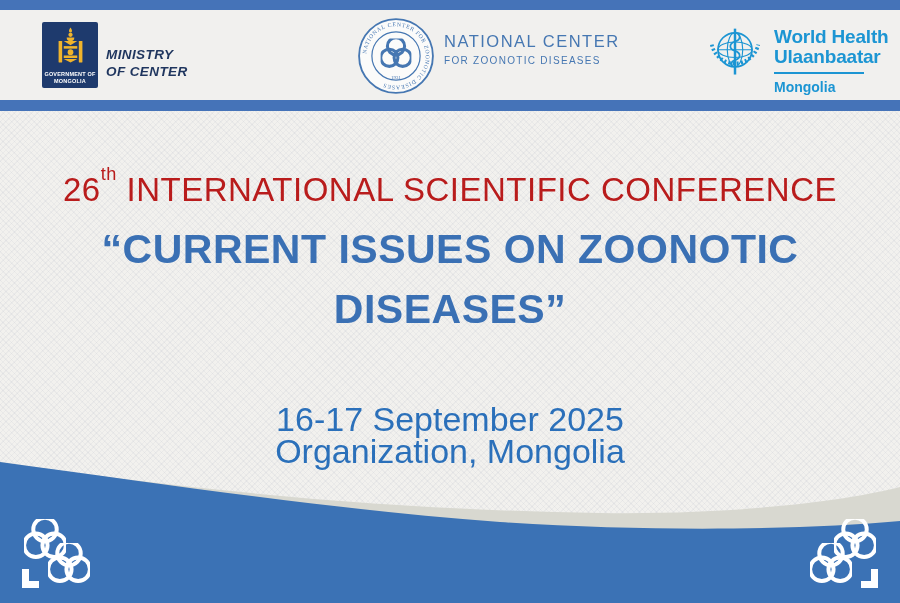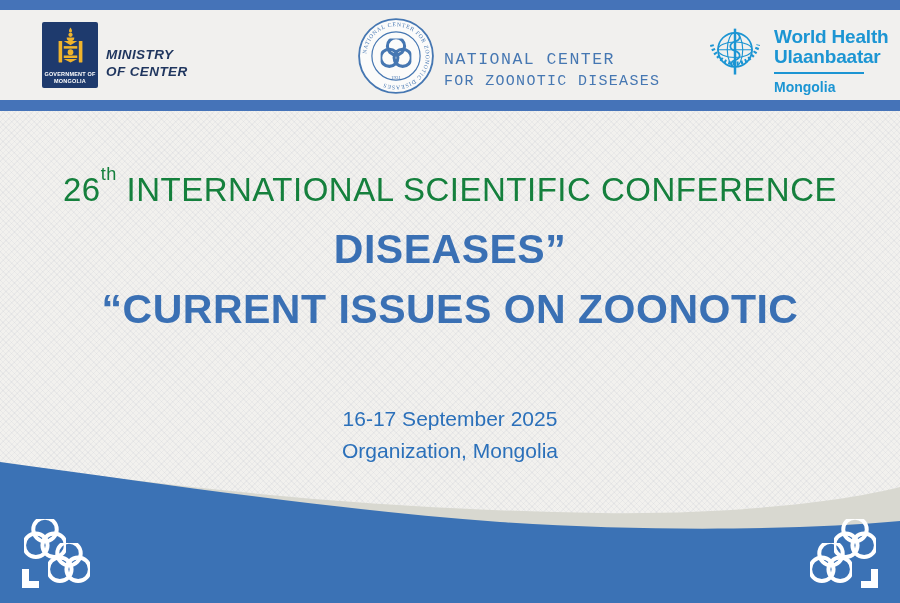--- a/index.html
+++ b/index.html
@@ -18,37 +18,37 @@
   .moh-box{position:absolute;left:42px;top:12px;width:56px;height:66px;background:#1e3a6d;
            border-radius:2px;display:flex;flex-direction:column;align-items:center;}
   .moh-box svg{margin-top:3px;}
   .moh-box-text{margin-top:auto;margin-bottom:4px;color:#ffffff;font-size:5.5px;font-weight:bold;
                 line-height:6.5px;text-align:center;letter-spacing:0.2px;white-space:nowrap;}
   .moh-name{position:absolute;left:106px;top:36px;color:#1f355e;font-size:13.5px;font-weight:bold;
             line-height:17px;letter-spacing:0.4px;white-space:nowrap;font-style:italic;}
 
   
   .nczd-seal{position:absolute;left:356px;top:7px;}
-  .nczd-name{position:absolute;left:444px;top:40px;color:#4677b2;font-family:Liberation Mono, monospace;white-space:nowrap;}
+  .nczd-name{position:absolute;left:444px;top:22px;color:#4677b2;font-family:Liberation Sans, sans-serif;white-space:nowrap;}
   .nczd-name .l1{font-size:16.5px;letter-spacing:1.5px;}
-  .nczd-name .l2{font-size:15px;letter-spacing:1.3px;margin-top:4px;}
+  .nczd-name .l2{font-size:10px;letter-spacing:1.3px;margin-top:4px;}
 
   
   .who-emblem{position:absolute;left:702px;top:14px;}
   .who-text{position:absolute;left:774px;top:17px;color:#1c95d3;white-space:nowrap;}
   .who-text .nm{font-size:19px;font-weight:bold;line-height:19.5px;letter-spacing:-0.2px;}
   .who-rule{width:90px;height:2px;background:#1c95d3;margin-top:6px;}
   .who-country{font-size:14px;font-weight:bold;margin-top:5px;}
 
   
   .main{position:absolute;left:0;top:111px;width:900px;bottom:0;z-index:3;text-align:center;}
-  .conf-title{margin-top:60px;font-size:33px;color:#15803d;letter-spacing:0.5px;white-space:nowrap;}
+  .conf-title{margin-top:60px;font-size:33px;color:#b91c1c;letter-spacing:0.5px;white-space:nowrap;}
   .conf-title sup{font-size:0.55em;position:relative;top:-0.5em;}
   .conf-heading{margin-top:10px;font-size:41px;font-weight:bold;color:#3a70b4;line-height:60px;letter-spacing:0.5px;}
-  .conf-when{margin-top:64px;font-size:21px;color:#2b70ba;line-height:32px;}
+  .conf-when{margin-top:64px;font-size:34px;color:#2b70ba;line-height:32px;}
 
   
   .wave{position:absolute;left:0;bottom:0;width:900px;height:143px;z-index:1;}
   .ornament{position:absolute;bottom:12px;z-index:2;}
   .ornament.left{left:18px;}
   .ornament.right{right:18px;transform:scaleX(-1);}
 </style>
 </head>
 <body>
 
@@ -130,22 +130,22 @@
       <div class="who-rule"></div>
       <div class="who-country">Mongolia</div>
     </div>
   </div>
 
   <div class="divider-stripe"></div>
 
   <div class="main">
     <div class="conf-title"><span>26</span><sup>th</sup><span> INTERNATIONAL SCIENTIFIC CONFERENCE</span></div>
     <div class="conf-heading">
+      <div>“CURRENT ISSUES ON ZOONOTIC</div>
       <div>DISEASES”</div>
-      <div>“CURRENT ISSUES ON ZOONOTIC</div>
     </div>
     <div class="conf-when">
       <div>16-17 September 2025</div>
       <div>Organization, Mongolia</div>
     </div>
   </div>
 
   <svg class="wave" viewBox="0 0 900 143" preserveAspectRatio="none">
     <path d="M0 2 C 200 32, 400 50, 600 53 C 740 55, 850 40, 900 27 L 900 143 L 0 143 Z" fill="#d8d8d0"></path>
     <path d="M0 2 C 190 28, 340 50, 500 62 C 650 72, 800 70, 900 61 L 900 143 L 0 143 Z" fill="#3b72b5"></path>

